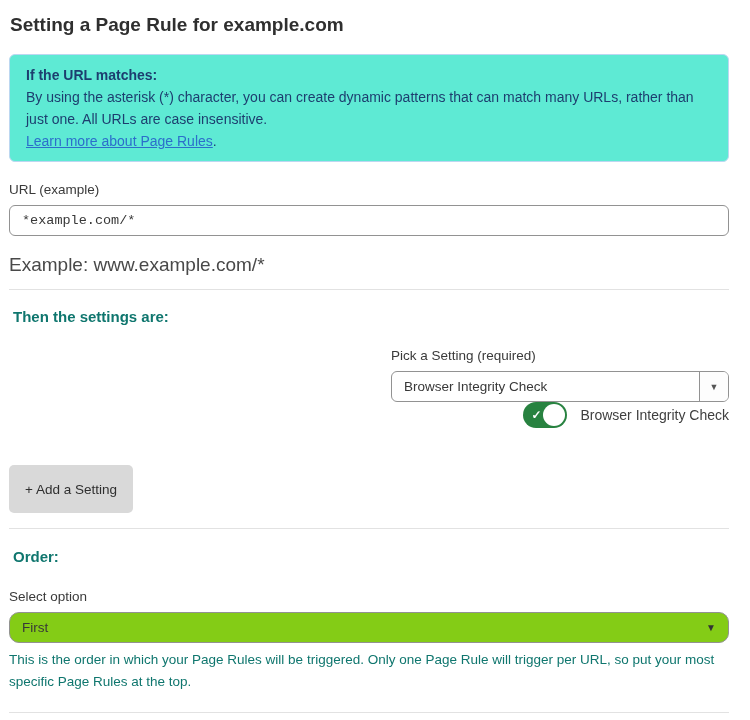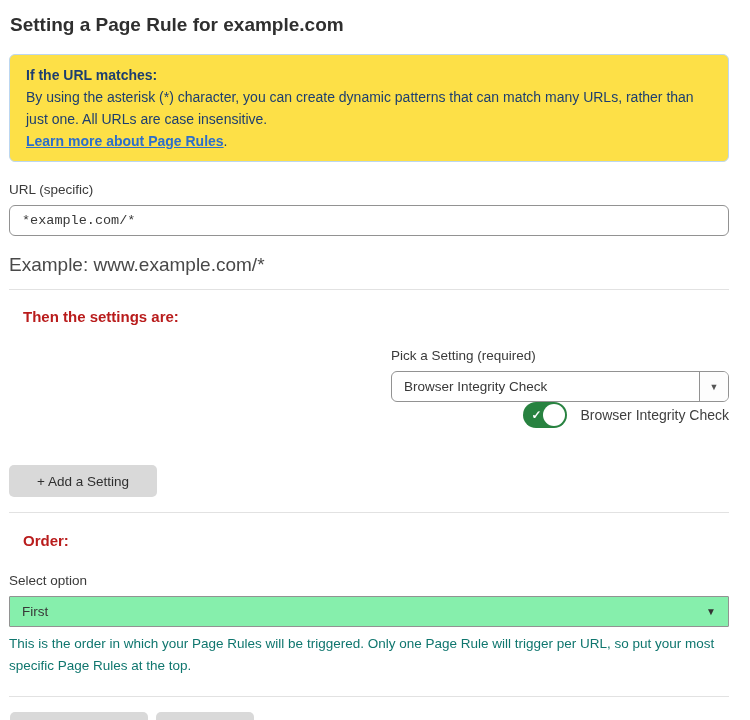--- a/index.html
+++ b/index.html
@@ -16,30 +16,30 @@
   .page-title {
     margin: 0 0 0 1px;
     font-size: 19px;
     font-weight: 700;
     color: #2f2f2f;
     line-height: 23px;
   }
 
   .info-box {
     margin-top: 18px;
-    background: #fde047;
+    background: #5eead4;
     border: 1px solid #bcd7f1;
     border-radius: 6px;
     padding: 9px 16px;
     font-size: 14px;
     line-height: 22px;
     color: #1d3e6f;
   }
   .info-heading { font-weight: 700; }
-  .info-link { color: #2c6ecb; text-decoration: underline; cursor: pointer; font-weight: bold; }
+  .info-link { color: #2c6ecb; text-decoration: underline; cursor: pointer; }
   .info-suffix { color: #1d3e6f; }
 
   .field-label {
     display: block;
     margin-top: 20px;
     font-size: 13.5px;
     color: #3a3a3a;
     line-height: 16px;
   }
 
@@ -64,24 +64,24 @@
     line-height: 16px;
   }
 
   .divider {
     border: none;
     border-top: 1px solid #e2e2e2;
     margin: 16px 0 0 0;
   }
 
   .section-heading {
-    margin: 18px 0 0 14px;
+    margin: 18px 0 0 4px;
     font-size: 15px;
     font-weight: 700;
-    color: #b91c1c;
+    color: #0f766e;
     line-height: 18px;
   }
 
   .setting-row { display: flex; align-items: flex-end; flex-direction: column; }
   .picker-col { width: 338px; }
   .picker-col .field-label { margin-top: 22px; }
 
   .dropdown {
     margin-top: 7px;
     height: 31px;
@@ -145,42 +145,42 @@
     border-radius: 50%;
     background: #ffffff;
   }
   .toggle-label {
     margin-left: 13px;
     font-size: 14px;
     color: #3f3f3f;
   }
 
   .btn {
-    height: 32px;
-    padding: 0 28px;
+    height: 48px;
+    padding: 0 16px;
     border: none;
     border-radius: 5px;
     font-family: "Liberation Sans", sans-serif;
     font-size: 13.5px;
     cursor: pointer;
     line-height: 29px;
   }
   .btn-gray { background: #d9d9d9; color: #2f2f2f; }
   .btn-blue { background: #146ef5; color: #ffffff; }
   .add-btn { display: block; margin-top: 33px; margin-left: 0; }
 
   .order-heading { margin-top: 19px; }
 
   .select {
     margin-top: 7px;
     height: 31px;
     width: 100%;
     border: 1px solid #929292;
-    border-radius: 1px;
-    background: #86efac;
+    border-radius: 10px;
+    background: #84cc16;
     display: flex;
     align-items: center;
     justify-content: space-between;
     padding: 0 12px;
     cursor: pointer;
   }
   .select-value { font-size: 13.5px; color: #383838; }
   .select-arrow { font-size: 10px; color: #333333; }
 
   .help-text {
@@ -203,21 +203,21 @@
 <div class="page">
 
   <h1 class="page-title">Setting a Page Rule for example.com</h1>
 
   <div class="info-box">
     <div class="info-heading">If the URL matches:</div>
     <div class="info-body">By using the asterisk (*) character, you can create dynamic patterns that can match many URLs, rather than just one. All URLs are case insensitive.</div>
     <div class="info-link-line"><a class="info-link">Learn more about Page Rules</a><span class="info-suffix">.</span></div>
   </div>
 
-  <label class="field-label">URL (specific)</label>
+  <label class="field-label">URL (example)</label>
   <input class="text-input" type="text" value="*example.com/*" style="">
   <div class="hint">Example: www.example.com/*</div>
 
   <hr class="divider">
 
   <h2 class="section-heading">Then the settings are:</h2>
 
   <div class="setting-row">
     <div class="picker-col">
       <label class="field-label">Pick a Setting (required)</label>

